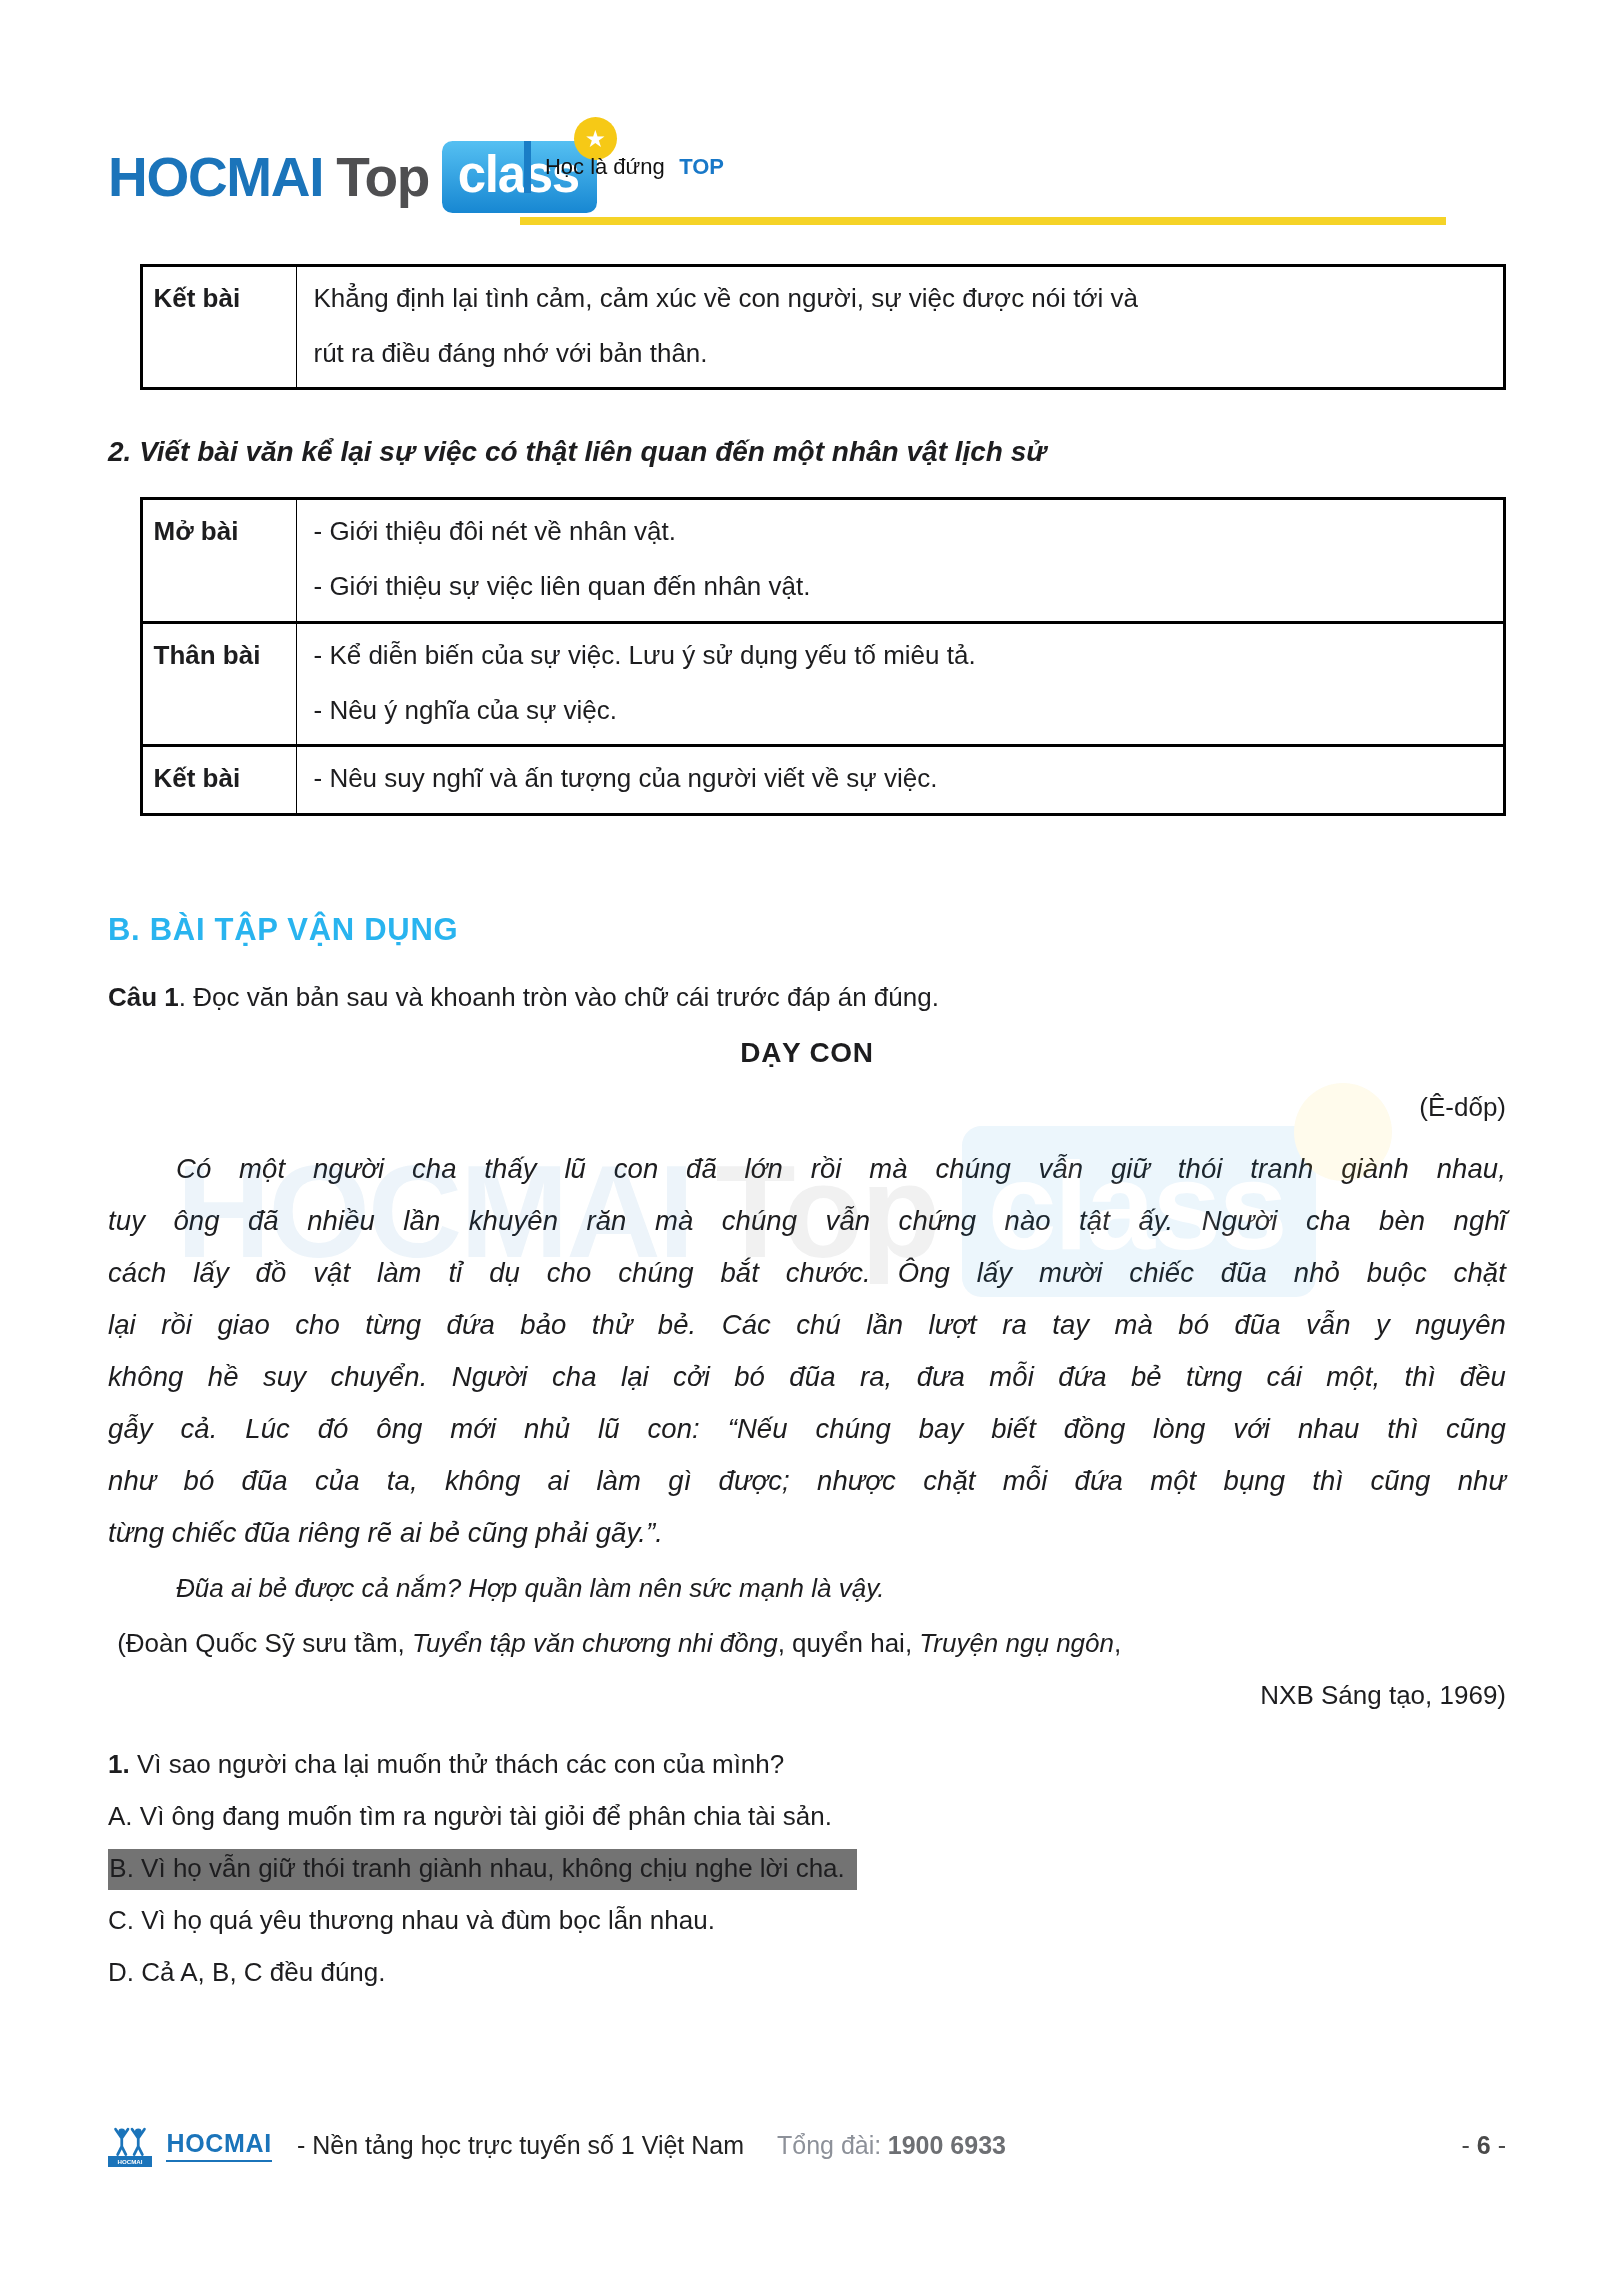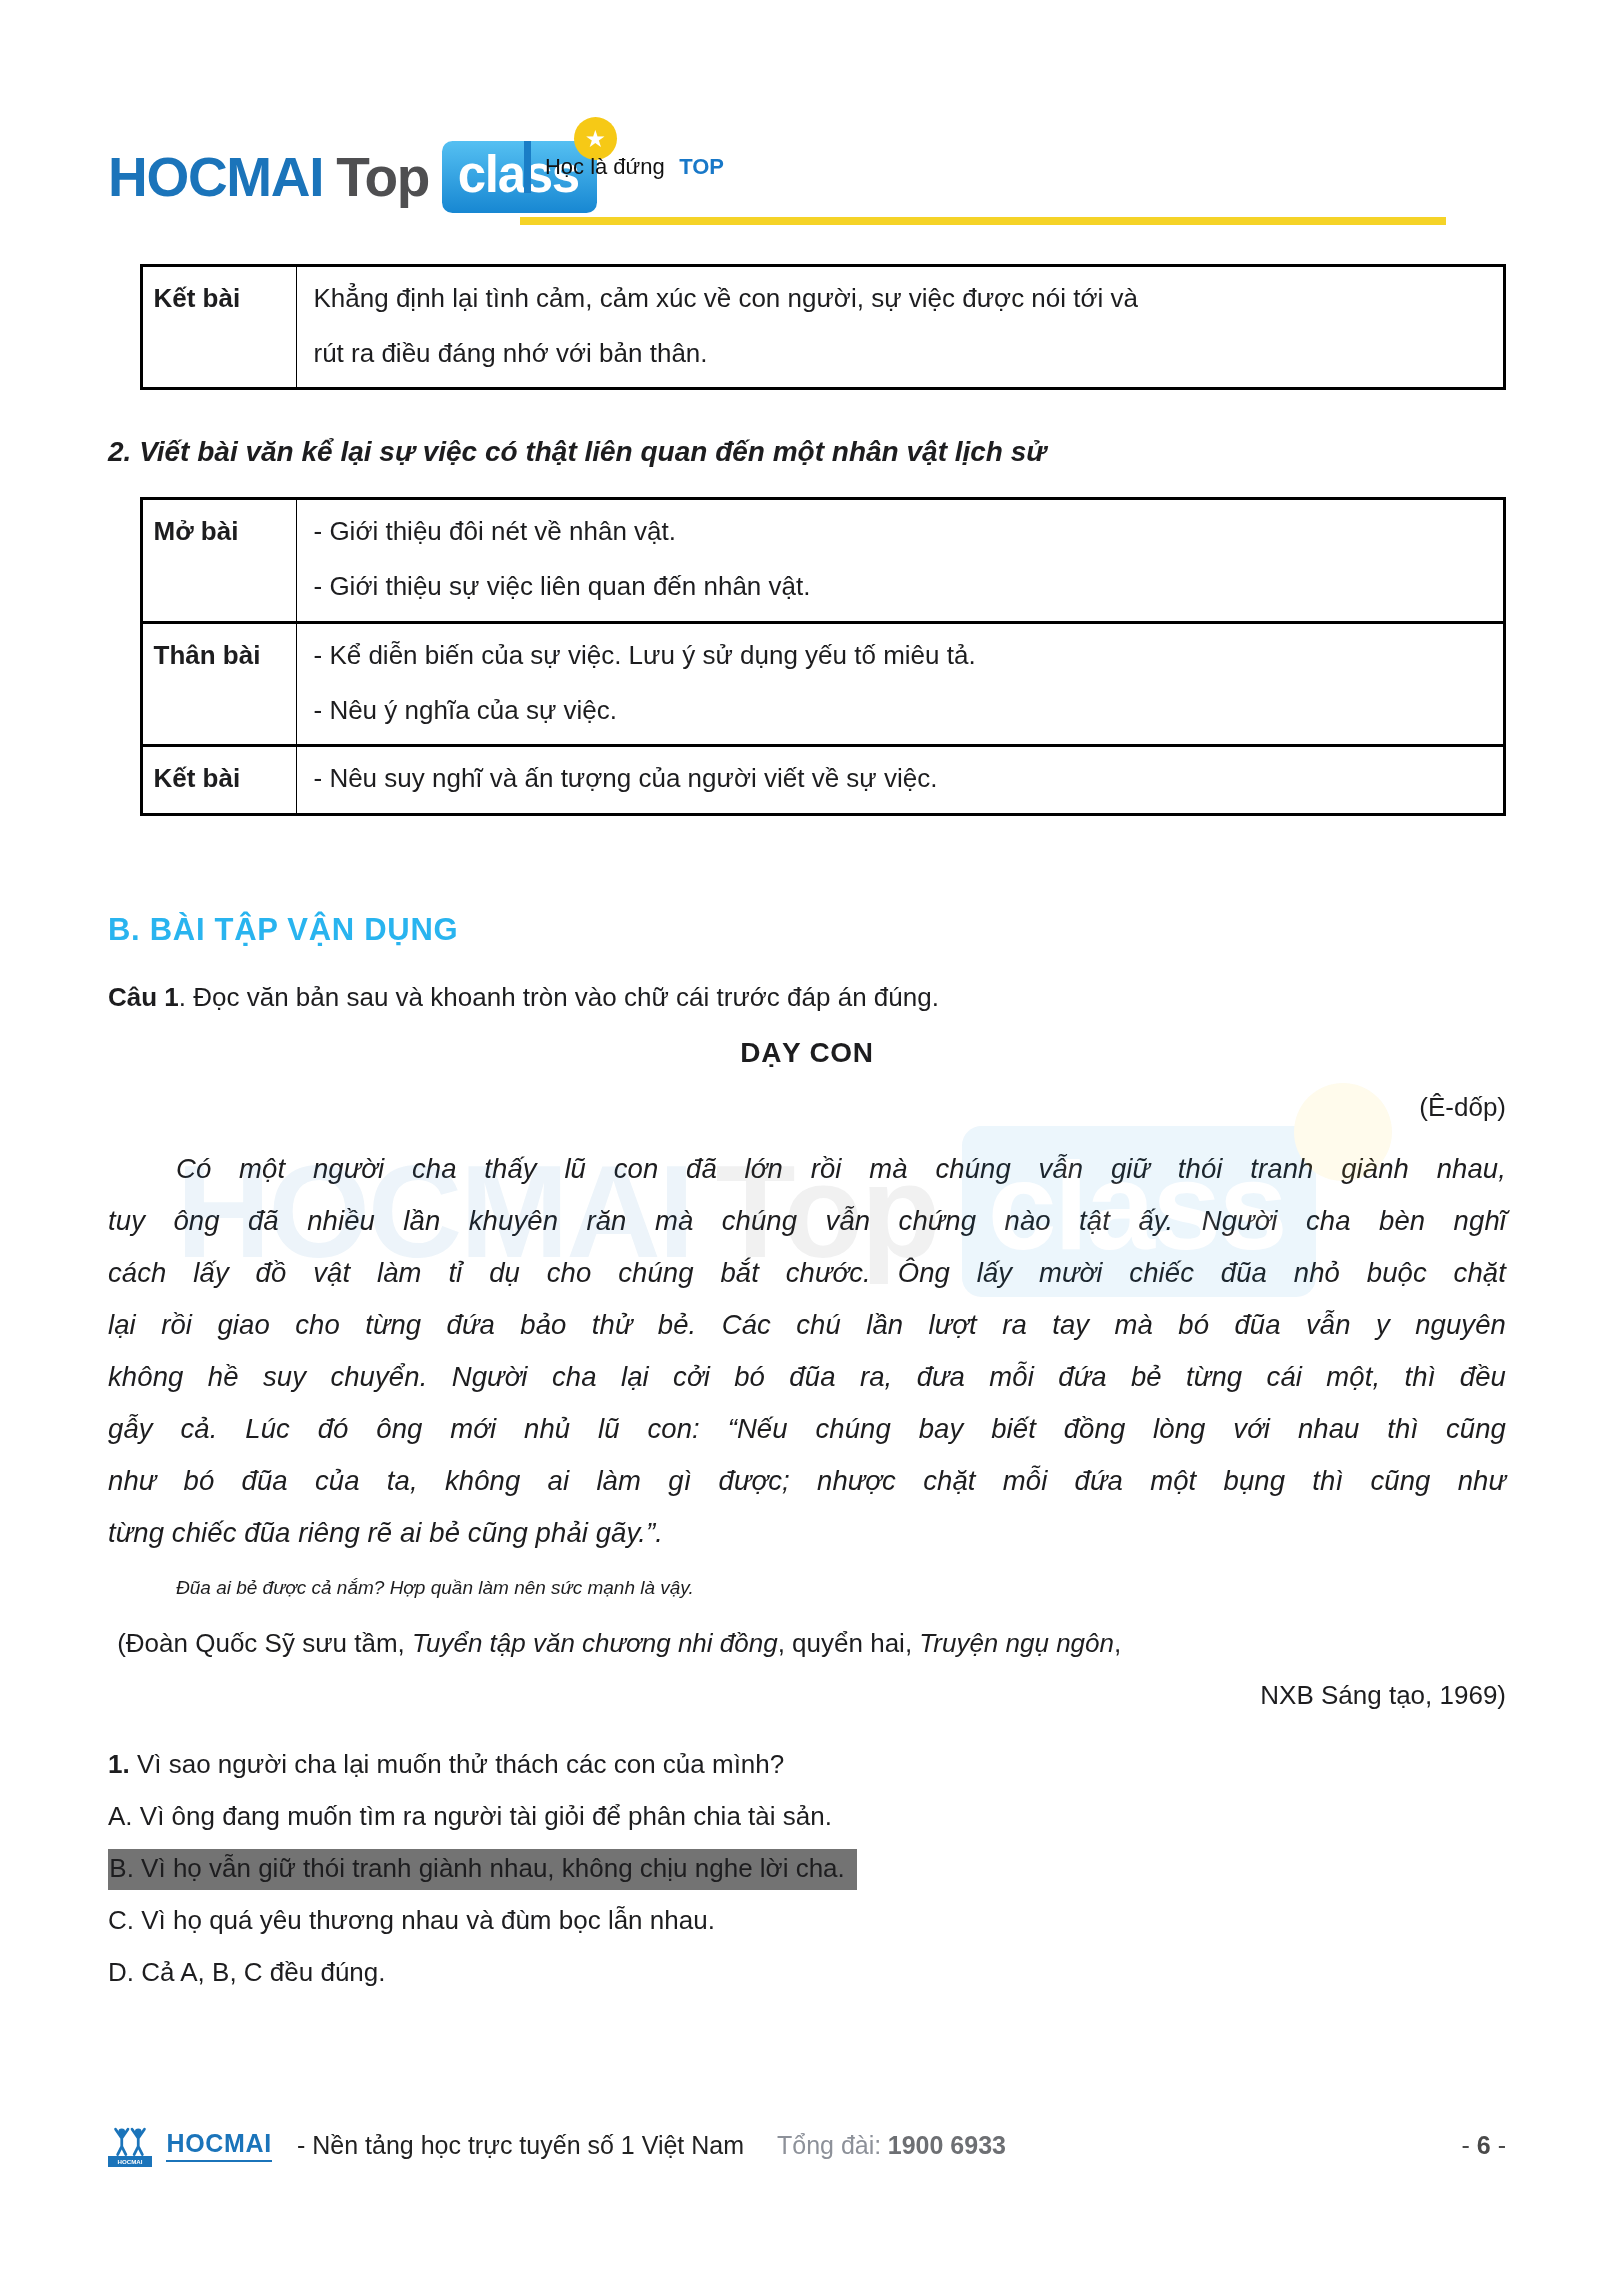--- a/index.html
+++ b/index.html
@@ -45,21 +45,21 @@
   .b-heading{font-size:31px;font-weight:800;color:#29b4ef;margin:96px 0 0;letter-spacing:0.7px;}
   .cau-line{font-size:26px;margin:30px 0 0;line-height:38px;}
   .b{font-weight:700;}
   .story-title{text-align:center;font-weight:700;font-size:28px;margin:18.3px 0 0;letter-spacing:0.7px;line-height:38px;}
   .author{text-align:right;font-size:26px;margin:15.7px 0 0;line-height:38px;}
 
   .story{margin-top:17px;font-size:27.5px;font-style:italic;letter-spacing:0.1px;}
   .sline{line-height:52px;text-align:justify;text-align-last:justify;}
   .sline.first{text-indent:68px;}
   .sline.last{text-align-last:left;}
-  .moral{font-style:italic;font-size:19px;line-height:52px;margin:3.9px 0 0;text-indent:68px;}
+  .moral{font-style:italic;font-size:26px;line-height:52px;margin:3.9px 0 0;text-indent:68px;}
   .source{font-size:26px;line-height:52px;margin:2.6px 0 0;padding-left:9.2px;}
   .source .it{font-style:italic;}
   .source-right{text-align:right;font-size:26px;line-height:52px;margin:0;}
 
   .q-line{font-size:26px;line-height:52px;margin:17px 0 0;}
   .opt-line{font-size:26px;line-height:52px;}
   .hl{background:#737373;padding:3.9px 11.8px 6.5px 1.3px;}
 
   
   .watermark{position:absolute;left:0;right:0;top:1126px;display:flex;justify-content:center;

